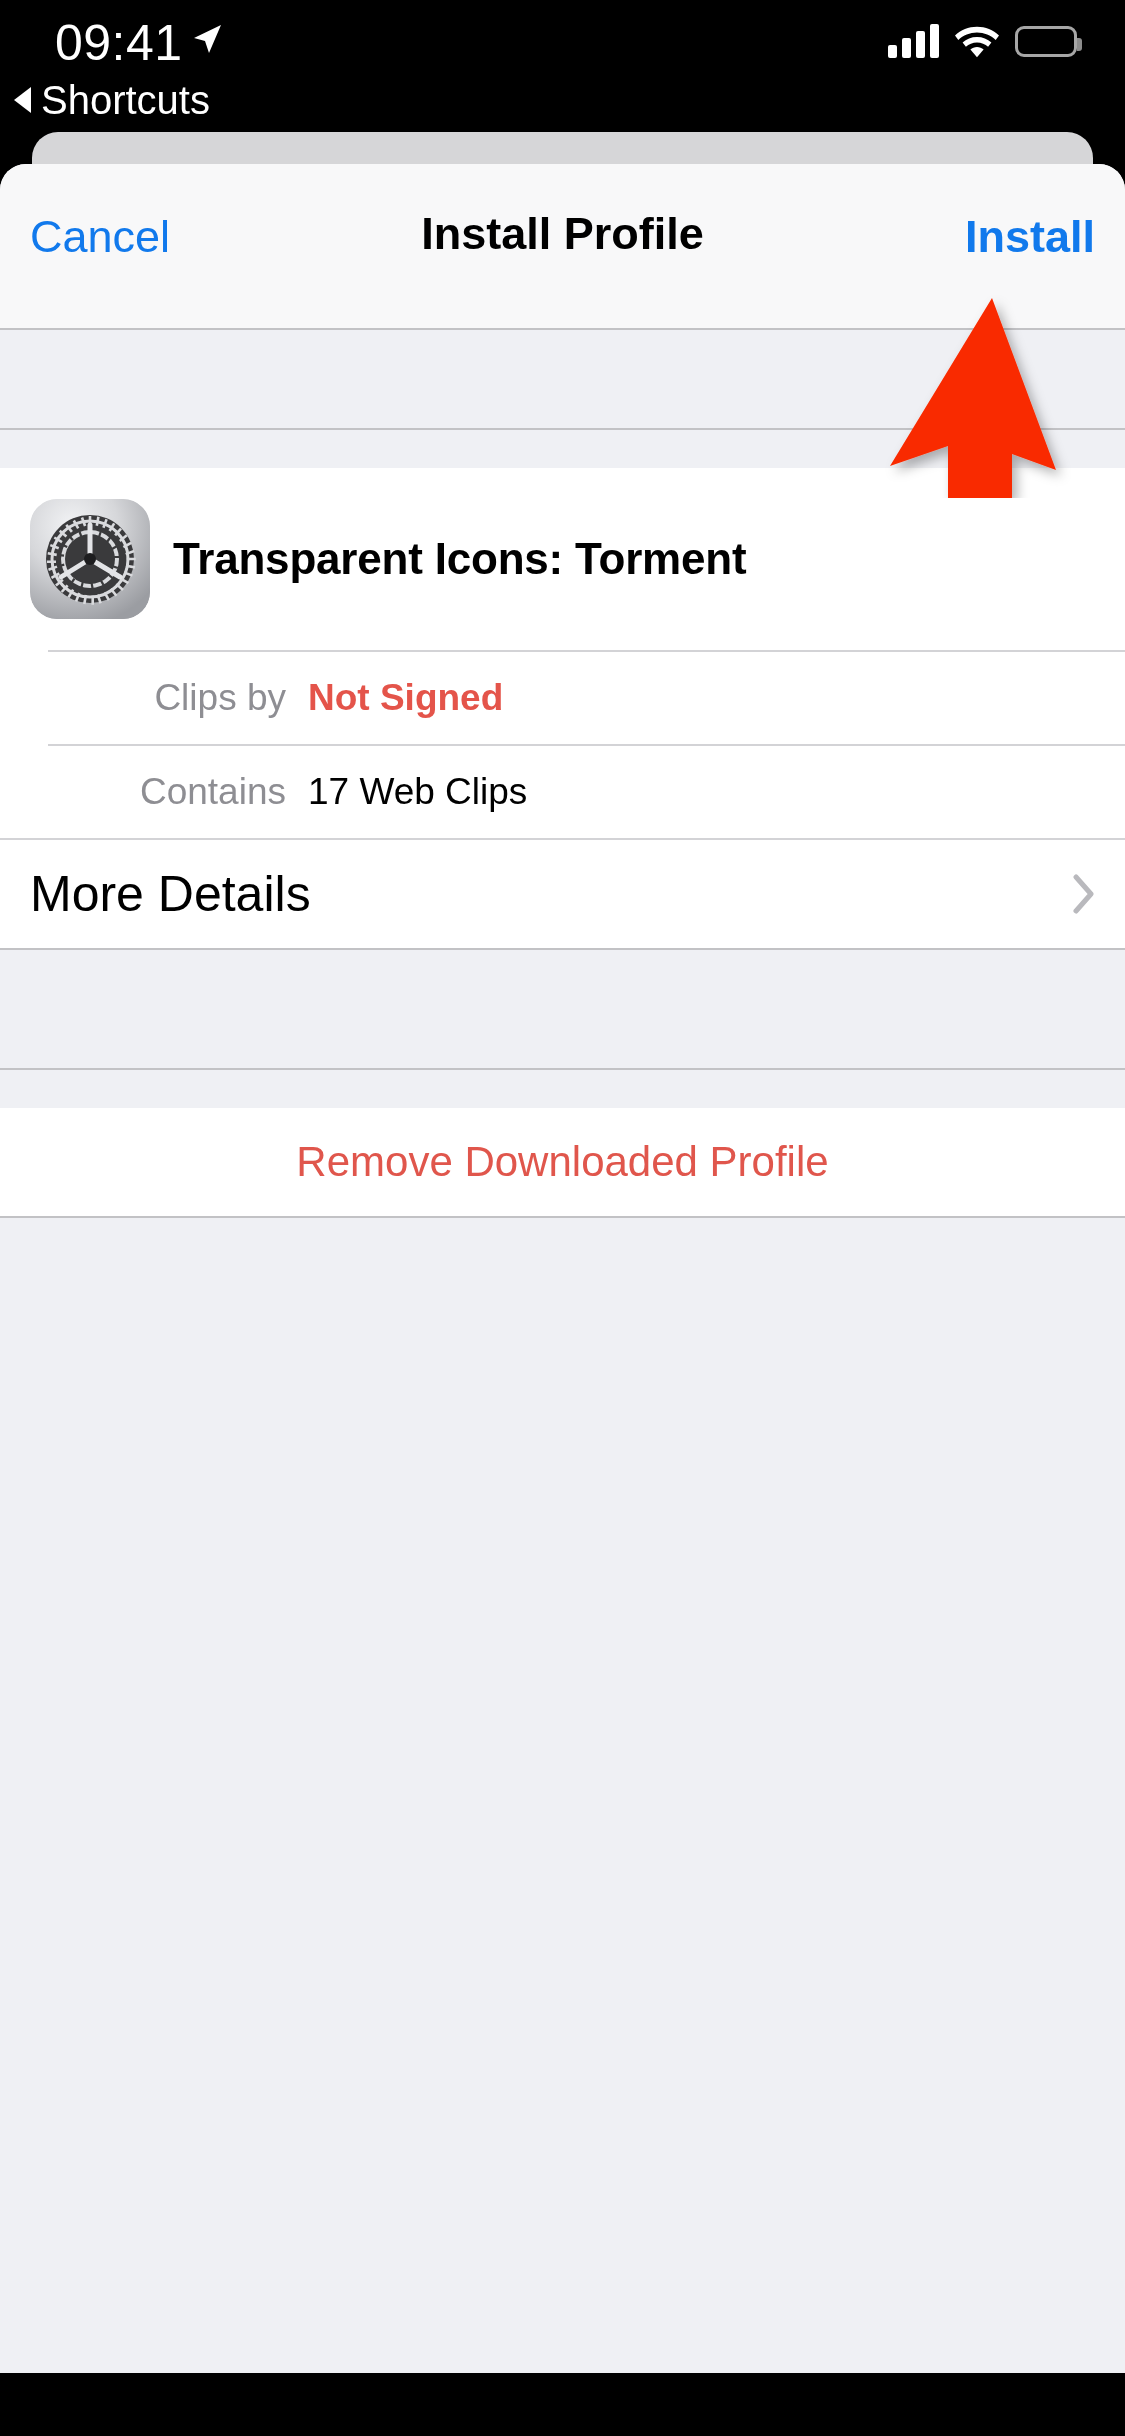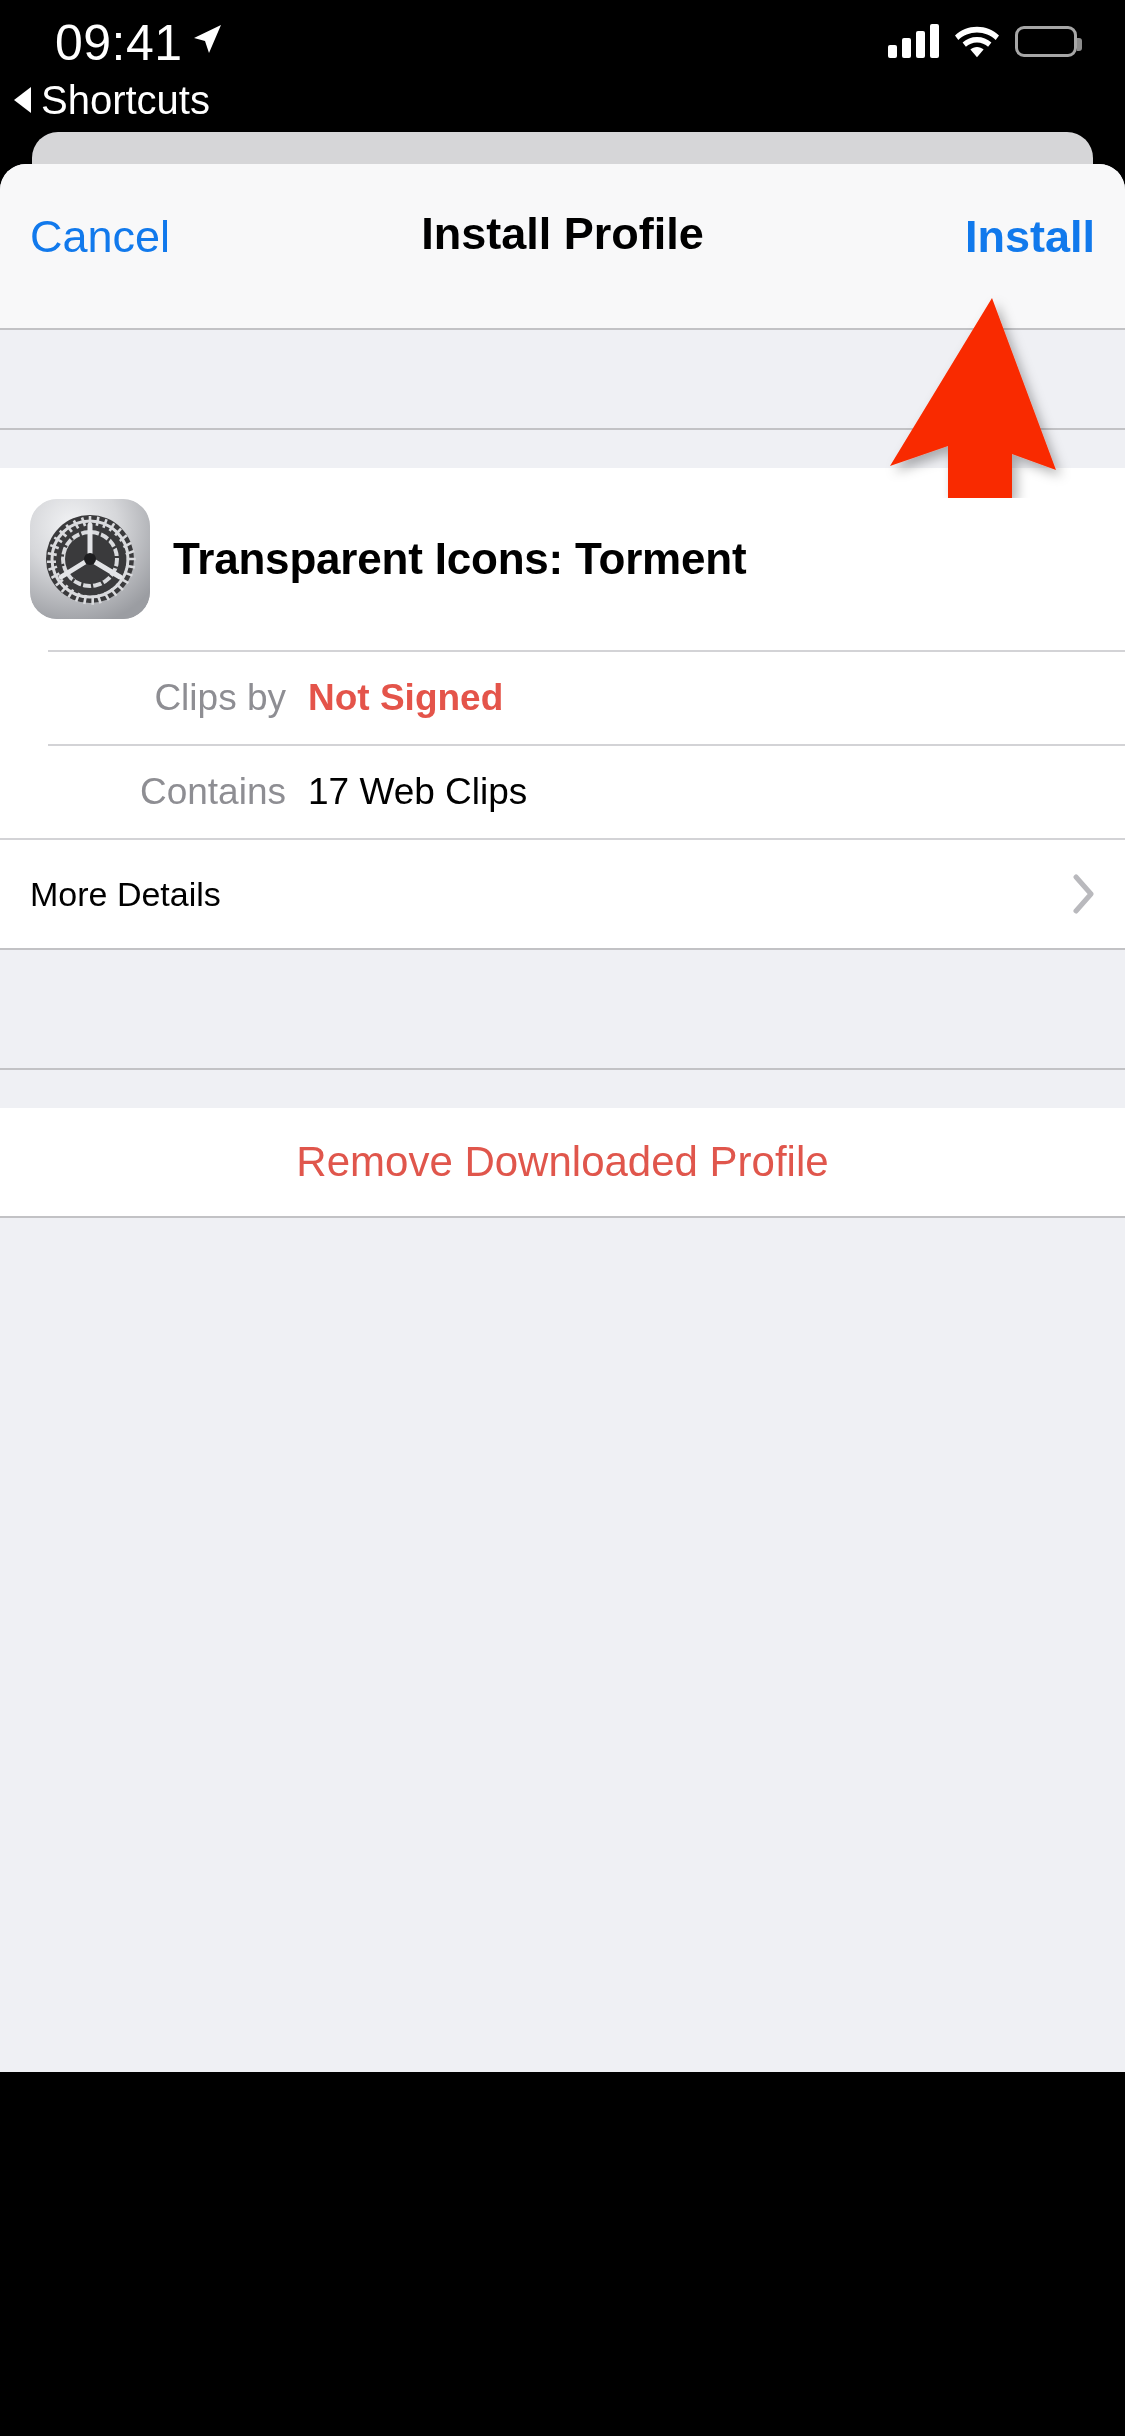--- a/index.html
+++ b/index.html
@@ -71,21 +71,21 @@
   #card-behind {
     position:absolute; left:32px; top:132px;
     width:1061px; height:90px;
     background:#d6d6d8;
     border-radius:26px 26px 0 0;
   }
 
   
   #sheet {
     position:absolute; left:0; top:164px;
-    width:1125px; height:1908px;
+    width:1125px; height:2209px;
     background:#eff0f4;
     border-radius:26px 26px 0 0;
     overflow:hidden;
   }
 
   
   #nav-bar {
     position:relative;
     height:166px;
     background:#f8f8f9;
@@ -151,21 +151,21 @@
   .detail-value { font-size:37px; color:#000; }
   .detail-value.danger { color:#e4544a; font-weight:700; }
 
   
   #more-details-row {
     display:flex; align-items:center; justify-content:space-between;
     height:110px;
     padding:0 30px;
     border-top:2px solid #d3d3d6;
   }
-  #more-details-label { font-size:34px; color:#000; }
+  #more-details-label { font-size:50px; color:#000; }
   #chev { width:22px; height:40px; }
 
   
   #remove-row {
     height:108px;
     display:flex; align-items:center; justify-content:center;
   }
   #remove-label { font-size:42px; color:#e0564c; }
 
   

